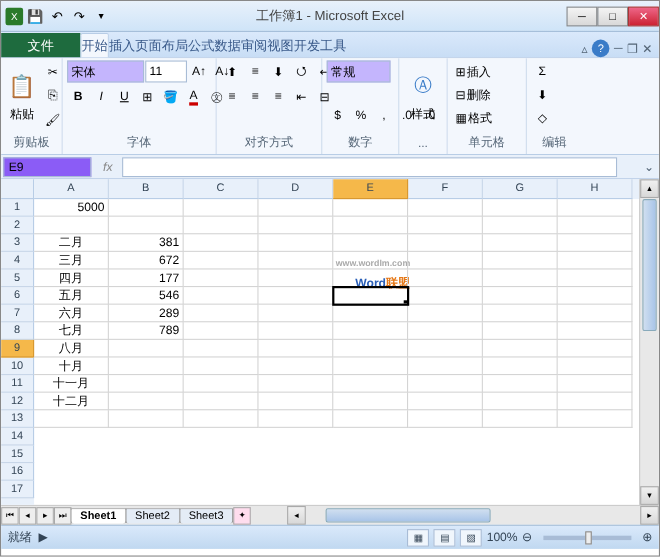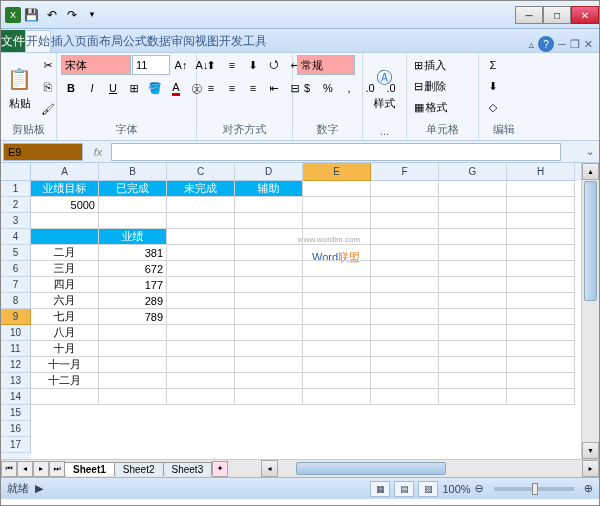--- a/index.html
+++ b/index.html
@@ -6,59 +6,59 @@
 body{background:#fff;width:600px;height:506px;overflow:hidden;border:1px solid #888}
 .titlebar{height:28px;background:linear-gradient(#e8f1fb,#cfe4f8);display:flex;align-items:center;border-bottom:1px solid #9db8d6;position:relative}
 .qat{display:flex;align-items:center;gap:2px;padding:0 4px}
 .qat-icon{width:18px;height:18px;display:flex;align-items:center;justify-content:center;font-size:12px}
 .excel-icon{width:16px;height:16px;background:#2a7a2a;color:#fff;font-size:9px;display:flex;align-items:center;justify-content:center;border-radius:2px}
 .title{position:absolute;left:50%;transform:translateX(-50%);color:#444;font-size:12px}
 .winbtns{position:absolute;right:0;display:flex}
 .winbtn{width:28px;height:18px;border:1px solid #888;background:linear-gradient(#f4f4f4,#d8d8d8);display:flex;align-items:center;justify-content:center;font-size:10px;margin-top:1px}
 .winbtn.close{background:linear-gradient(#e68,#c23);color:#fff;border-color:#a22}
 .tabs{height:24px;background:linear-gradient(#dae9fb,#c8ddf5);display:flex;align-items:flex-end;border-bottom:1px solid #b8cde6}
-.filetab{background:#1e6b3e;color:#fff;padding:4px 0;height:22px;display:flex;align-items:center;font-size:12px}
+.filetab{background:#1e6b3e;color:#fff;padding:4px 24px;height:22px;display:flex;align-items:center;font-size:12px}
 .tab{padding:4px 0;height:22px;display:flex;align-items:center;color:#3a5a8a;font-size:12px;cursor:pointer}
 .tab.active{background:#f3f7fd;border:1px solid #b8cde6;border-bottom:none;border-radius:2px 2px 0 0;color:#3a5a8a}
 .tabs-right{margin-left:auto;display:flex;align-items:center;gap:4px;padding-right:6px}
 .help-icon{width:16px;height:16px;border-radius:50%;background:#3a7cc8;color:#fff;display:flex;align-items:center;justify-content:center;font-size:10px}
 .ribbon{height:88px;background:#f3f7fd;border-bottom:1px solid #b8cde6;display:flex}
 .rgroup{border-right:1px solid #cfdced;display:flex;flex-direction:column;padding:2px 4px}
 .rgroup-body{flex:1;display:flex;gap:3px;align-items:flex-start}
 .rgroup-label{text-align:center;color:#567;font-size:11px;padding:1px 0}
 .bigbtn{display:flex;flex-direction:column;align-items:center;justify-content:center;width:38px;height:64px;gap:2px}
 .bigbtn-icon{width:30px;height:30px;display:flex;align-items:center;justify-content:center;font-size:20px}
 .col{display:flex;flex-direction:column;gap:2px}
 .smbtn{height:20px;min-width:20px;display:flex;align-items:center;justify-content:center;padding:0 2px;font-size:11px;border:1px solid transparent}
-.fontbox{width:70px;height:20px;border:1px solid #a8bcd6;background:#fca5a5;display:flex;align-items:center;padding:0 3px;font-size:11px}
+.fontbox{width:70px;height:20px;border:1px solid #a8bcd6;background:#c4b5fd;display:flex;align-items:center;padding:0 3px;font-size:11px}
 .sizebox{width:38px;height:20px;border:1px solid #a8bcd6;background:#fff;display:flex;align-items:center;padding:0 3px;font-size:11px}
 .row{display:flex;gap:1px;align-items:center}
 .namebox-row{height:22px;background:#e8f0fa;border-bottom:1px solid #b8cde6;display:flex;align-items:center}
-.namebox{width:80px;height:18px;background:#a16207;border:1px solid #a8bcd6;margin:0 2px;padding:0 4px;display:flex;align-items:center;font-size:11px}
+.namebox{width:80px;height:18px;background:#8b5cf6;border:1px solid #a8bcd6;margin:0 2px;padding:0 4px;display:flex;align-items:center;font-size:11px}
 .fx-btns{display:flex;gap:2px;padding:12px 4px}
 .fx-btn{width:18px;height:18px;display:flex;align-items:center;justify-content:center;color:#888;font-style:italic}
 .formula-bar{flex:1;height:18px;background:#fff;border:1px solid #a8bcd6;margin-right:20px}
 .expand{width:18px;display:flex;align-items:center;justify-content:center;color:#567}
 .grid-area{display:flex;height:296px;position:relative}
 .rowheads{width:30px;background:#e8f0fa}
 .corner{width:30px;height:18px;background:#e8f0fa;border-right:1px solid #b8cde6;border-bottom:1px solid #b8cde6}
 .rowhead{height:16px;border-bottom:1px solid #c8d6e8;border-right:1px solid #b8cde6;text-align:center;font-size:10px;color:#345;display:flex;align-items:center;justify-content:center}
 .rowhead.sel{background:#f5b84a;border-color:#d89830}
 .cells{flex:1;position:relative}
 .colheads{height:18px;display:flex;background:#e8f0fa}
 .colhead{width:68px;border-right:1px solid #c8d6e8;border-bottom:1px solid #b8cde6;text-align:center;font-size:10px;color:#345;display:flex;align-items:center;justify-content:center}
 .colhead.sel{background:#f5b84a;border-color:#d89830}
 .datarow{height:16px;display:flex}
 .cell{width:68px;height:16px;border-right:1px solid #d4d4d4;border-bottom:1px solid #d4d4d4;font-size:11px;padding:0 3px;display:flex;align-items:center;overflow:hidden;position:relative}
 .cell.hdr{background:#00b0f0;color:#fff;justify-content:center}
 .cell.ctr{justify-content:center}
 .cell.rgt{justify-content:flex-end}
 .cell.active{outline:2px solid #000;outline-offset:-1px;z-index:2}
 .cell.active::after{content:"";position:absolute;right:-2px;bottom:-2px;width:5px;height:5px;background:#000;z-index:3}
-.watermark{position:absolute;left:281px;top:60px;font-size:22px;font-weight:normal;pointer-events:none}
+.watermark{position:absolute;left:292px;top:60px;font-size:22px;font-weight:bold;pointer-events:none}
 .wm-w{color:#2a5fb8}
 .wm-ord{color:#2a5fb8}
 .wm-lm{color:#e67817}
 .wm-url{font-size:8px;color:#aaa;position:absolute;top:-6px;right:0}
 .vscroll{width:18px;background:#e8e8e8;border-left:1px solid #ccc;position:relative}
 .vthumb{position:absolute;top:18px;left:2px;width:13px;height:120px;background:linear-gradient(90deg,#d0dff0,#a8c4e8);border:1px solid #8ab;border-radius:2px}
 .sbtn{width:17px;height:17px;background:linear-gradient(#f0f0f0,#d8d8d8);border:1px solid #aaa;display:flex;align-items:center;justify-content:center;font-size:8px}
 .hscroll-row{height:18px;display:flex;background:#e8e8e8;border-top:1px solid #ccc}
 .sheet-tabs{display:flex;align-items:center;width:260px}
 .navbtn{width:16px;height:16px;border:1px solid #aaa;background:#eee;display:flex;align-items:center;justify-content:center;font-size:8px}
@@ -77,20 +77,21 @@
 <body>
 
 <div class="titlebar">
   <div class="qat">
     <div class="excel-icon">X</div>
     <div class="qat-icon">💾</div>
     <div class="qat-icon">↶</div>
     <div class="qat-icon">↷</div>
     <div class="qat-icon" style="font-size:8px">▼</div>
   </div>
+  <div class="title">工作簿1 - Microsoft Excel</div>
   <div class="winbtns">
     <div class="winbtn">─</div>
     <div class="winbtn">□</div>
     <div class="winbtn close">✕</div>
   </div>
 </div>
 
 <div class="tabs">
   <div class="filetab">文件</div>
   <div id="tabs-container" style="display:flex">
@@ -171,21 +172,21 @@
         <div class="smbtn">≡</div>
         <div class="smbtn">≡</div>
         <div class="smbtn">⇤</div>
         <div class="smbtn">⊟</div>
       </div>
     </div>
     <div class="rgroup-label">对齐方式</div>
   </div>
 
   <div class="rgroup" style="width:70px">
-    <div class="rgroup-body col" style="gap:3px">
+    <div class="rgroup-body col" style="gap:20px">
       <div class="fontbox" style="width:58px">常规</div>
       <div class="row">
         <div class="smbtn">$</div>
         <div class="smbtn">%</div>
         <div class="smbtn">,</div>
         <div class="smbtn">.0</div>
         <div class="smbtn">.0</div>
       </div>
     </div>
     <div class="rgroup-label">数字</div>
@@ -270,53 +271,33 @@
         <div class="colhead sel">E</div>
         <div class="colhead">F</div>
         <div class="colhead">G</div>
         <div class="colhead">H</div>
       </div>
     <div id="data-container" style="position:relative">
       <div class="watermark">
         <span class="wm-url">www.wordlm.com</span>
         <span class="wm-w">W</span><span class="wm-ord">ord</span><span class="wm-lm">联盟</span>
       </div>
-    <div class="datarow">
-          <div class="cell hdr">业绩目标</div>
-          <div class="cell hdr">已完成</div>
-          <div class="cell hdr">未完成</div>
-          <div class="cell hdr">辅助</div>
-          <div class="cell"></div>
-          <div class="cell"></div>
-          <div class="cell"></div>
-          <div class="cell"></div>
-        </div>
         <div class="datarow">
           <div class="cell rgt">5000</div>
           <div class="cell"></div>
           <div class="cell"></div>
           <div class="cell"></div>
           <div class="cell"></div>
           <div class="cell"></div>
           <div class="cell"></div>
           <div class="cell"></div>
         </div>
         <div class="datarow">
           <div class="cell"></div>
           <div class="cell"></div>
-          <div class="cell"></div>
-          <div class="cell"></div>
-          <div class="cell"></div>
-          <div class="cell"></div>
-          <div class="cell"></div>
-          <div class="cell"></div>
-        </div>
-        <div class="datarow">
-          <div class="cell hdr"></div>
-          <div class="cell hdr">业绩</div>
           <div class="cell"></div>
           <div class="cell"></div>
           <div class="cell"></div>
           <div class="cell"></div>
           <div class="cell"></div>
           <div class="cell"></div>
         </div>
         <div class="datarow">
           <div class="cell ctr">二月</div>
           <div class="cell rgt">381</div>
@@ -336,20 +317,30 @@
           <div class="cell"></div>
           <div class="cell"></div>
           <div class="cell"></div>
         </div>
         <div class="datarow">
           <div class="cell ctr">四月</div>
           <div class="cell rgt">177</div>
           <div class="cell"></div>
           <div class="cell"></div>
           <div class="cell"></div>
+          <div class="cell"></div>
+          <div class="cell"></div>
+          <div class="cell"></div>
+        </div>
+        <div class="datarow">
+          <div class="cell ctr">五月</div>
+          <div class="cell rgt">546</div>
+          <div class="cell"></div>
+          <div class="cell"></div>
+          <div class="cell active"></div>
           <div class="cell"></div>
           <div class="cell"></div>
           <div class="cell"></div>
         </div>
         <div class="datarow">
           <div class="cell ctr">六月</div>
           <div class="cell rgt">289</div>
           <div class="cell"></div>
           <div class="cell"></div>
           <div class="cell"></div>

